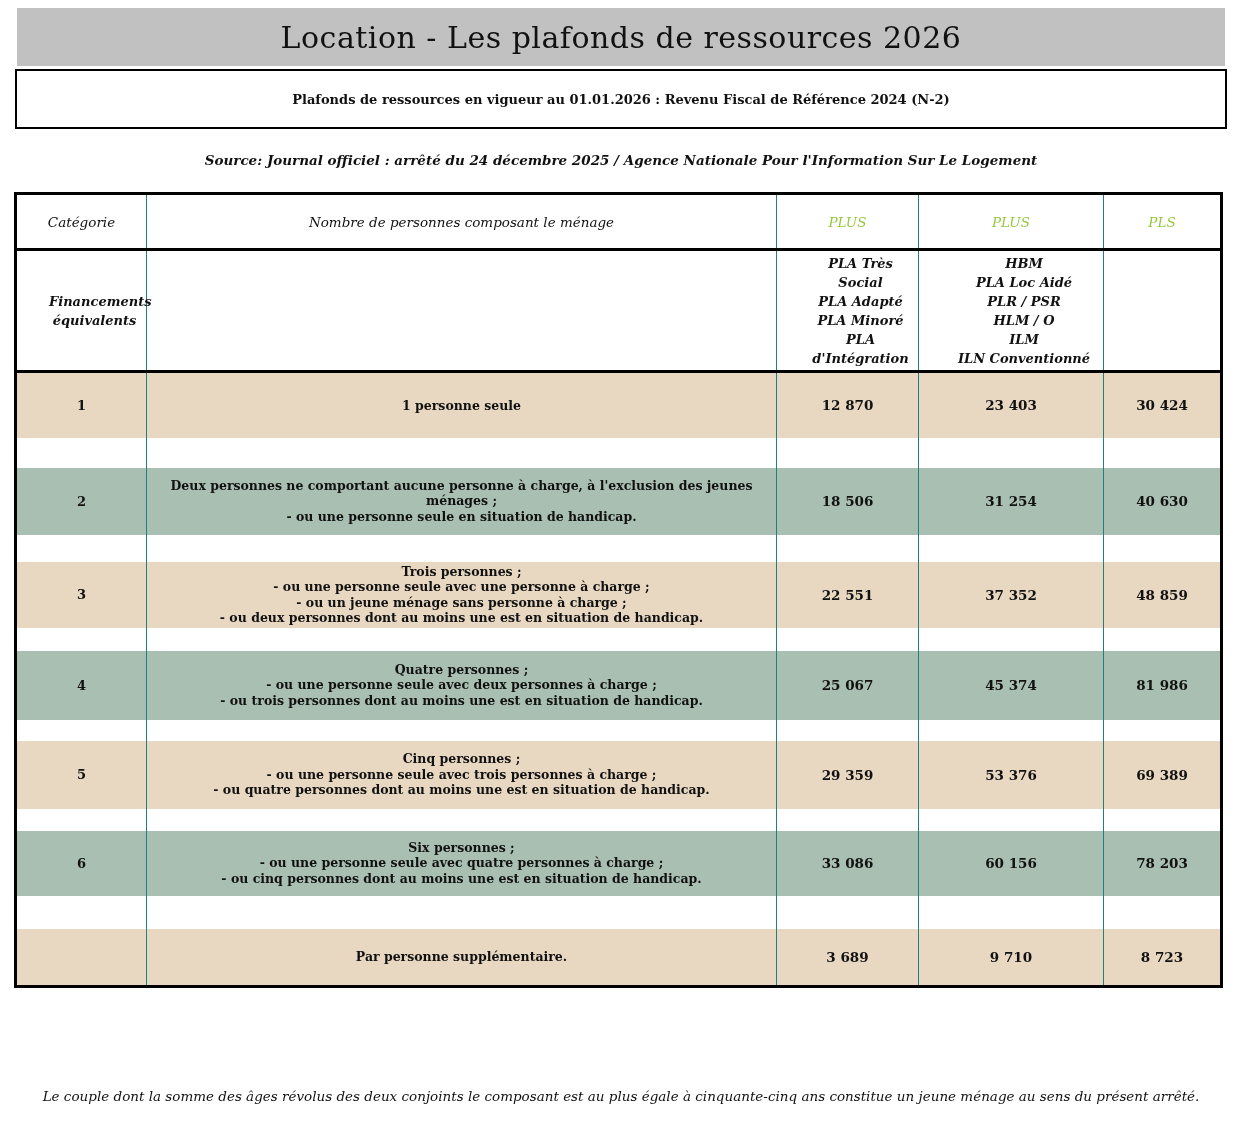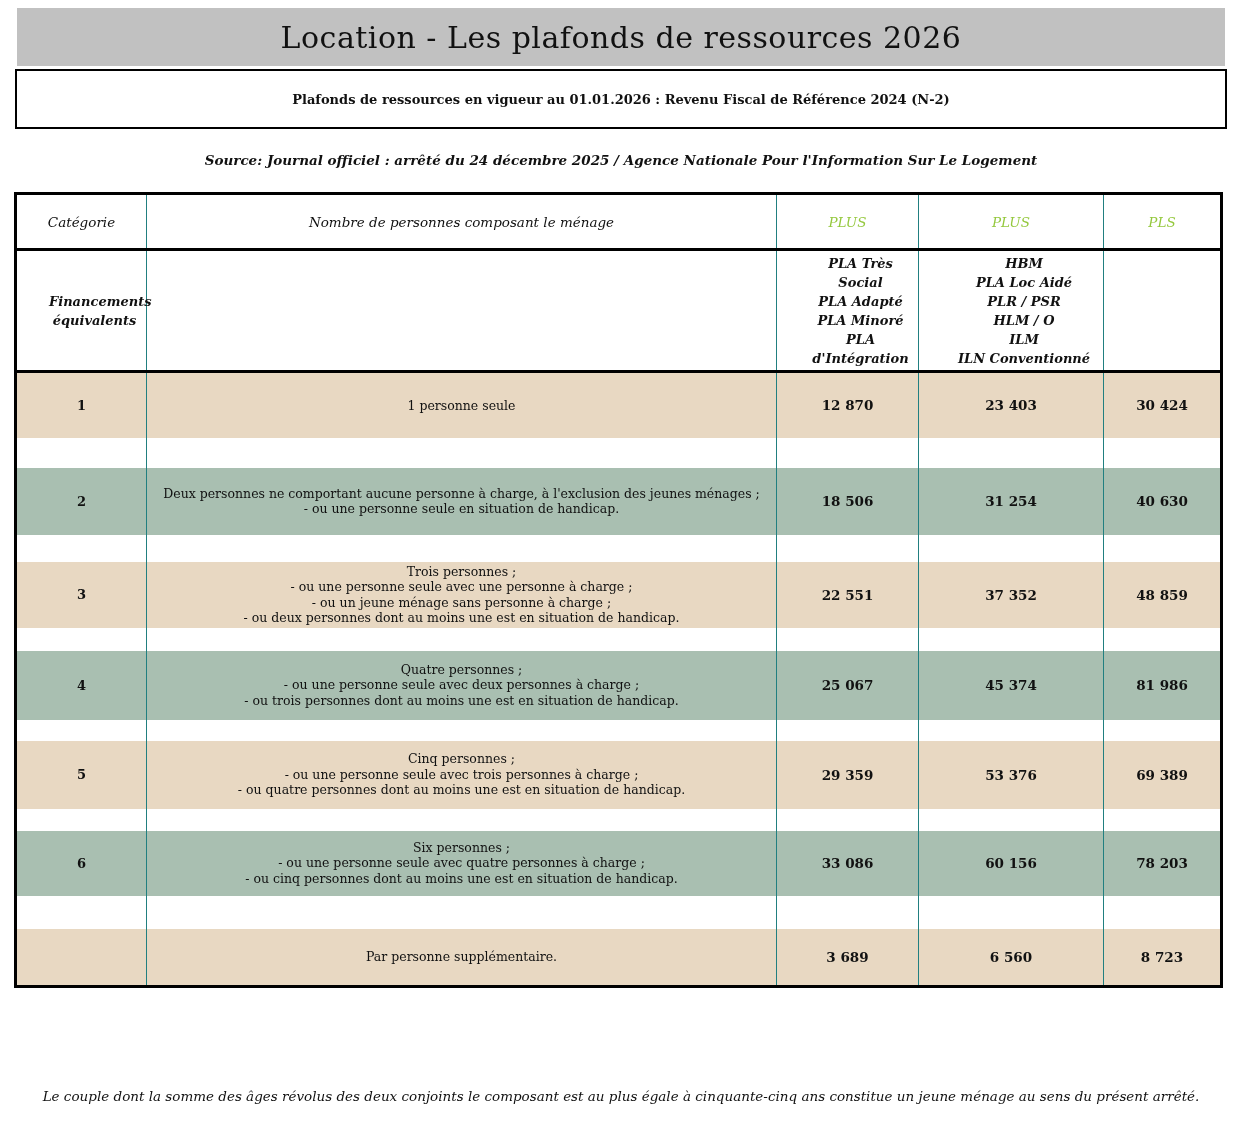--- a/index.html
+++ b/index.html
@@ -64,21 +64,21 @@
     line-height:19px;
     white-space:pre-line;
     padding-left:32px;
   }
   .green-head{color:var(--green);}
   tr.tan td{background:var(--tan);}
   tr.sage td{background:var(--sage);}
   tr.spacer td{background:#fff;padding:0;}
   td.cat{font-weight:bold;font-size:13px;width:131px;}
   td.desc{
-    font-weight:normal;font-size:12.5px;line-height:15.5px;
+    font-weight:bold;font-size:12.5px;line-height:15.5px;
     white-space:pre-line;
   }
   td.num{font-weight:bold;font-size:13.5px;}
   .note{
     text-align:center;font-style:italic;font-size:13.5px;
     line-height:22px;
   }
   .note-1{margin:97px 40px 0 40px;}
   .note-2{margin:37px 18px 0 18px;}
 </style>
@@ -220,20 +220,20 @@
         <td></td>
         <td></td>
         <td></td>
         <td></td>
         <td></td>
       </tr>
     <tr class="tan" style="height:58px">
       <td class="cat"></td>
       <td class="desc">Par personne supplémentaire.</td>
       <td class="num">3 689</td>
-      <td class="num">6 560</td>
+      <td class="num">9 710</td>
       <td class="num">8 723</td>
     </tr>
   </tbody>
 </table>
 
 <div class="note note-1">Le couple dont la somme des âges révolus des deux conjoints le composant est au plus égale à cinquante-cinq ans constitue un jeune ménage au sens du présent arrêté.</div>
 <div class="note note-2">La personne en situation de handicap au sens du présent arrêté est celle titulaire de la carte « mobilité inclusion » portant la mention « invalidité » prévue à l'article L. 241-3 du code de l'action sociale et des familles.</div>
 
 </body></html>

